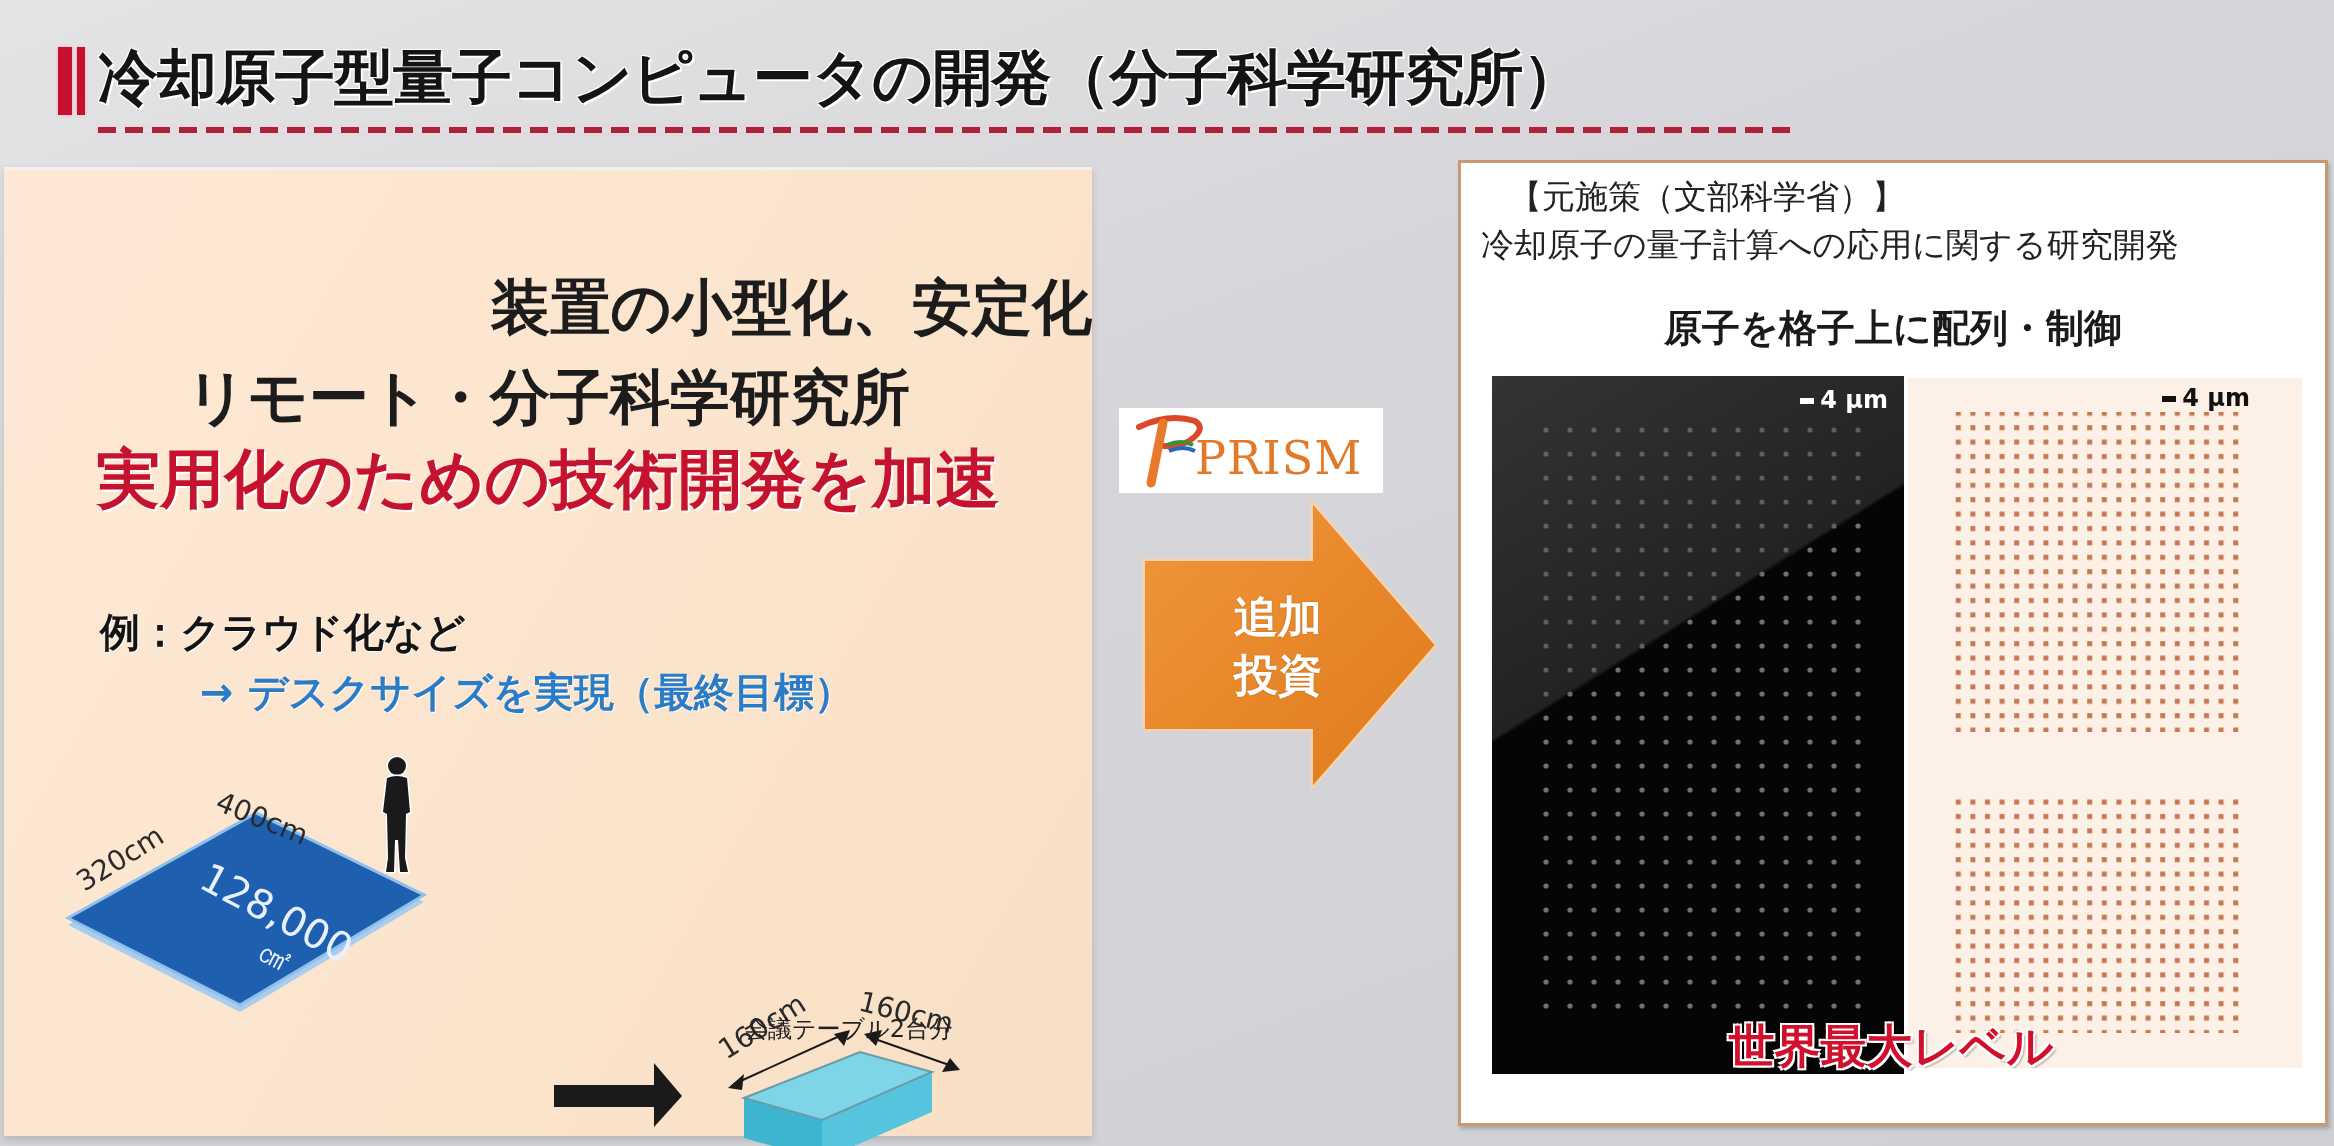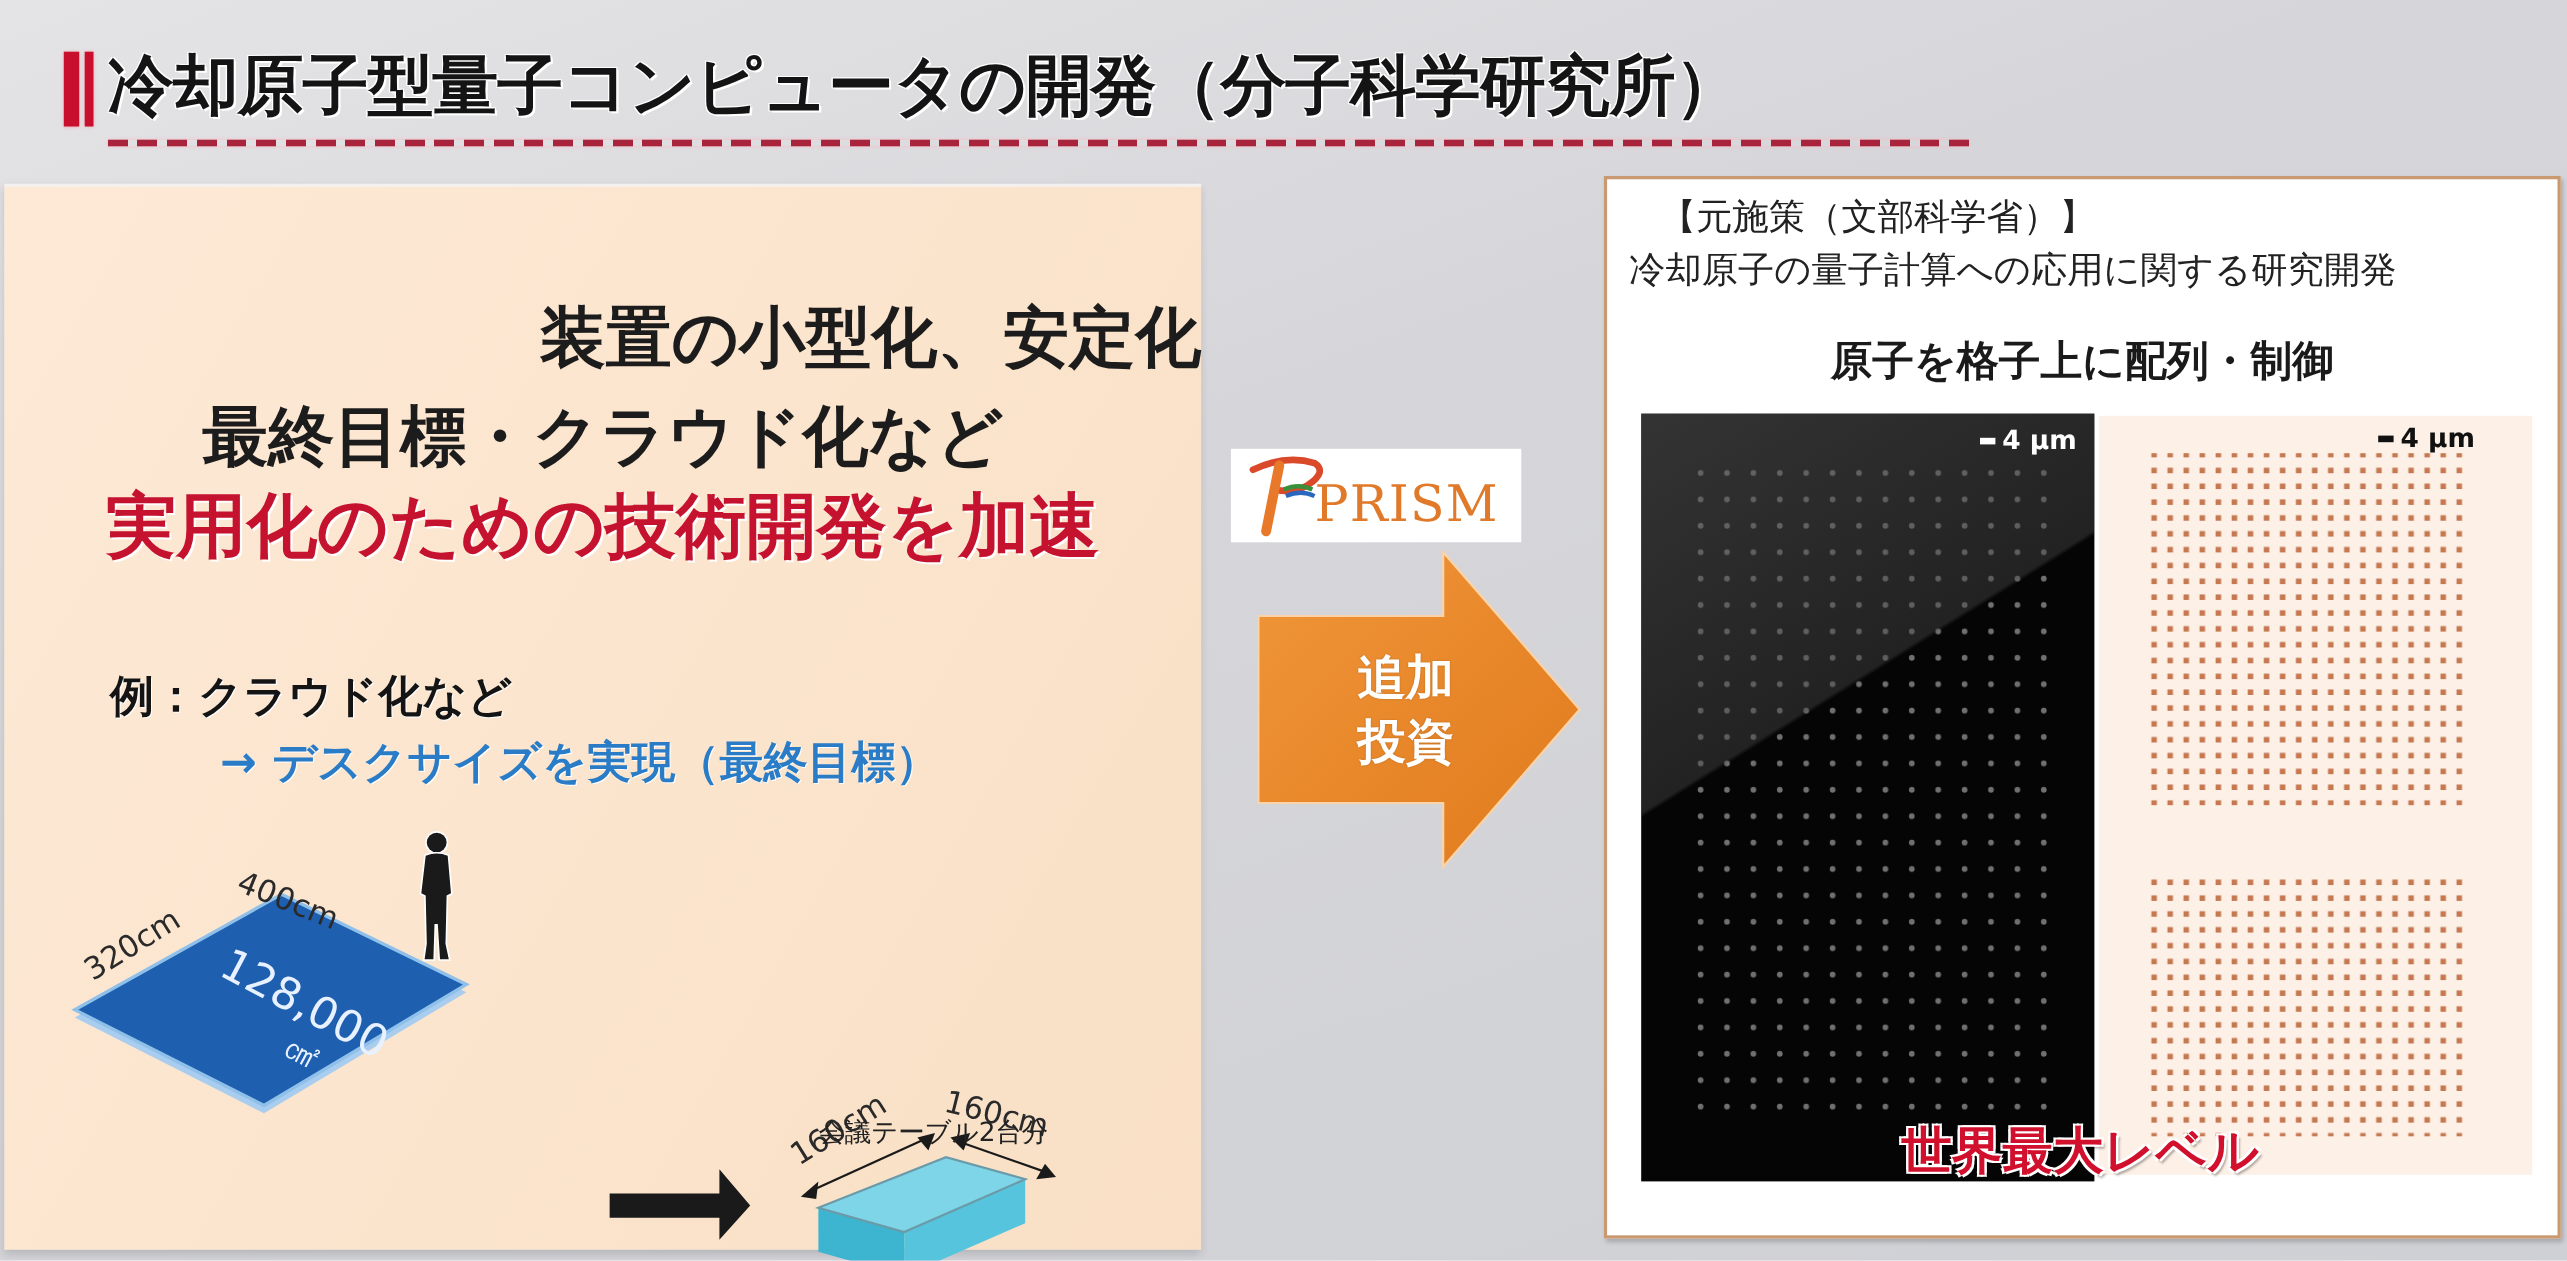--- a/index.html
+++ b/index.html
@@ -117,21 +117,21 @@
 
 <div class="abs title-marker">
   <div class="bar b1"></div>
     <div class="bar b2"></div>
 </div>
 <div class="abs title-text">冷却原子型量子コンピュータの開発（分子科学研究所）</div>
 <div class="abs title-dash"></div>
 
 <div class="abs left-panel">
   <div class="headline hl1">装置の小型化、安定化</div>
-  <div class="headline hl2">最終目標・クラウド化など</div>
+  <div class="headline hl2">リモート・分子科学研究所</div>
   <div class="headline hl3">実用化のための技術開発を加速</div>
 
   <div class="example-label">例：クラウド化など</div>
   <div class="example-result">→ デスクサイズを実現（最終目標）</div>
 
   <div class="floor-wrap">
     <svg width="540" height="330" viewBox="0 0 540 330">
       <polygon points="24,175 212,70 380,152 196,262" fill="#a9cdee"></polygon>
       <polygon points="24,168 212,63 380,145 196,255" fill="#1f5fb0" stroke="#8fc0ea" stroke-width="3"></polygon>
 

